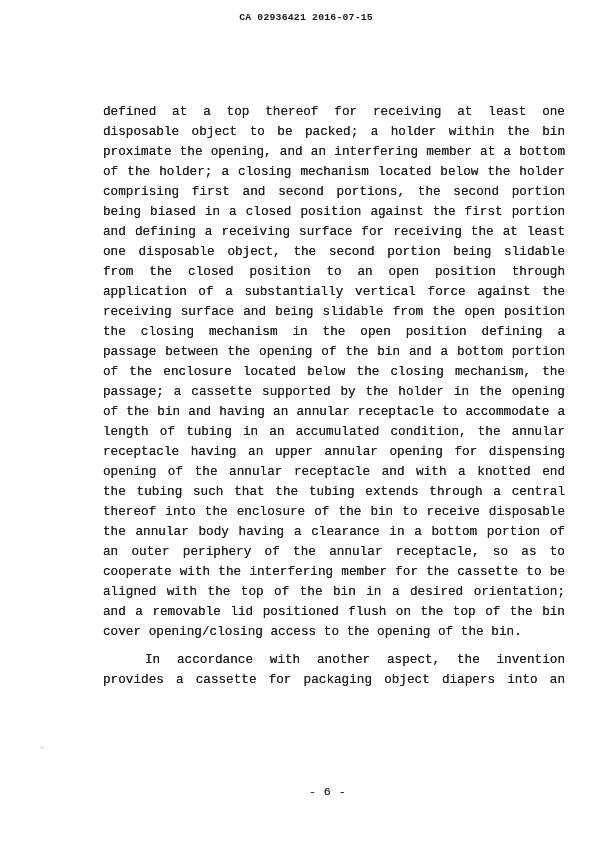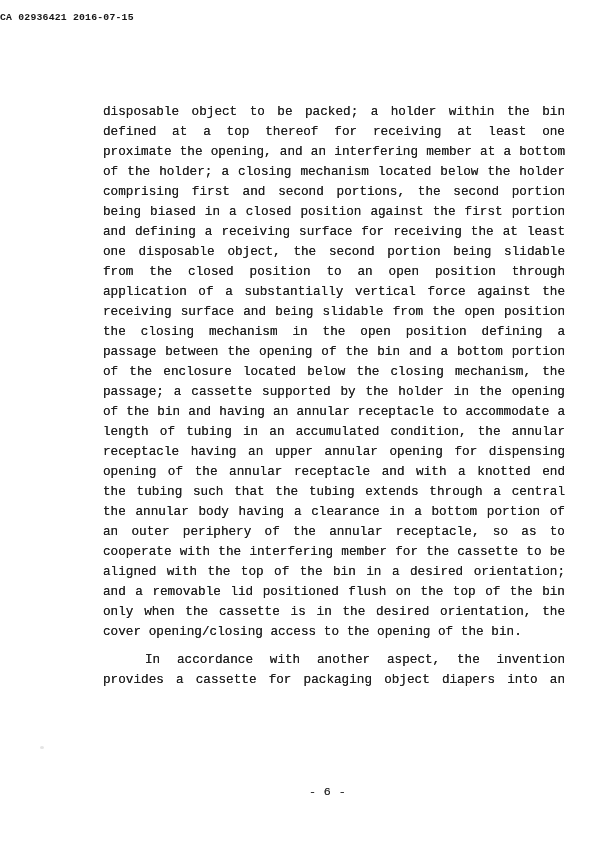--- a/index.html
+++ b/index.html
@@ -13,20 +13,21 @@
     height: 864px;
     background: #ffffff;
     overflow: hidden;
     font-family: "Liberation Mono", "DejaVu Sans Mono", monospace;
   }
   .doc-header {
     position: absolute;
     top: 12px;
     left: 0;
     width: 612px;
+    text-align: center;
     font-size: 9.8px;
     font-weight: 700;
     color: #141414;
     letter-spacing: 0.2px;
   }
   .doc-body {
     position: absolute;
     left: 103px;
     top: 102px;
     width: 462px;
@@ -73,46 +74,46 @@
   }
 </style>
 </head>
 <body>
 
 <div class="page">
   <div class="doc-header">CA 02936421 2016-07-15</div>
 
   <div class="doc-body">
     <div class="para para1">
+        <div class="line">defined at a top thereof for receiving at least one</div>
         <div class="line">disposable object to be packed; a holder within the bin</div>
-        <div class="line">defined at a top thereof for receiving at least one</div>
         <div class="line">proximate the opening, and an interfering member at a bottom</div>
         <div class="line">of the holder; a closing mechanism located below the holder</div>
         <div class="line">comprising first and second portions, the second portion</div>
         <div class="line">being biased in a closed position against the first portion</div>
         <div class="line">and defining a receiving surface for receiving the at least</div>
         <div class="line">one disposable object, the second portion being slidable</div>
         <div class="line">from the closed position to an open position through</div>
         <div class="line">application of a substantially vertical force against the</div>
         <div class="line">receiving surface and being slidable from the open position</div>
         <div class="line">the closing mechanism in the open position defining a</div>
         <div class="line">passage between the opening of the bin and a bottom portion</div>
         <div class="line">of the enclosure located below the closing mechanism, the</div>
         <div class="line">passage; a cassette supported by the holder in the opening</div>
         <div class="line">of the bin and having an annular receptacle to accommodate a</div>
         <div class="line">length of tubing in an accumulated condition, the annular</div>
         <div class="line">receptacle having an upper annular opening for dispensing</div>
         <div class="line">opening of the annular receptacle and with a knotted end</div>
         <div class="line">the tubing such that the tubing extends through a central</div>
+        <div class="line">thereof into the enclosure of the bin to receive disposable</div>
         <div class="line">the annular body having a clearance in a bottom portion of</div>
         <div class="line">an outer periphery of the annular receptacle, so as to</div>
         <div class="line">cooperate with the interfering member for the cassette to be</div>
         <div class="line">aligned with the top of the bin in a desired orientation;</div>
         <div class="line">and a removable lid positioned flush on the top of the bin</div>
-        <div class="line">only when the cassette is in the desired orientation, the</div>
         <div class="line flush">cover opening/closing access to the opening of the bin.</div>
       </div>
     <div class="para para2">
         <div class="line">In accordance with another aspect, the invention</div>
         <div class="line">provides a cassette for packaging object diapers into an</div>
       </div>
   </div>
 
   <div class="scan-artifact"></div>
 

